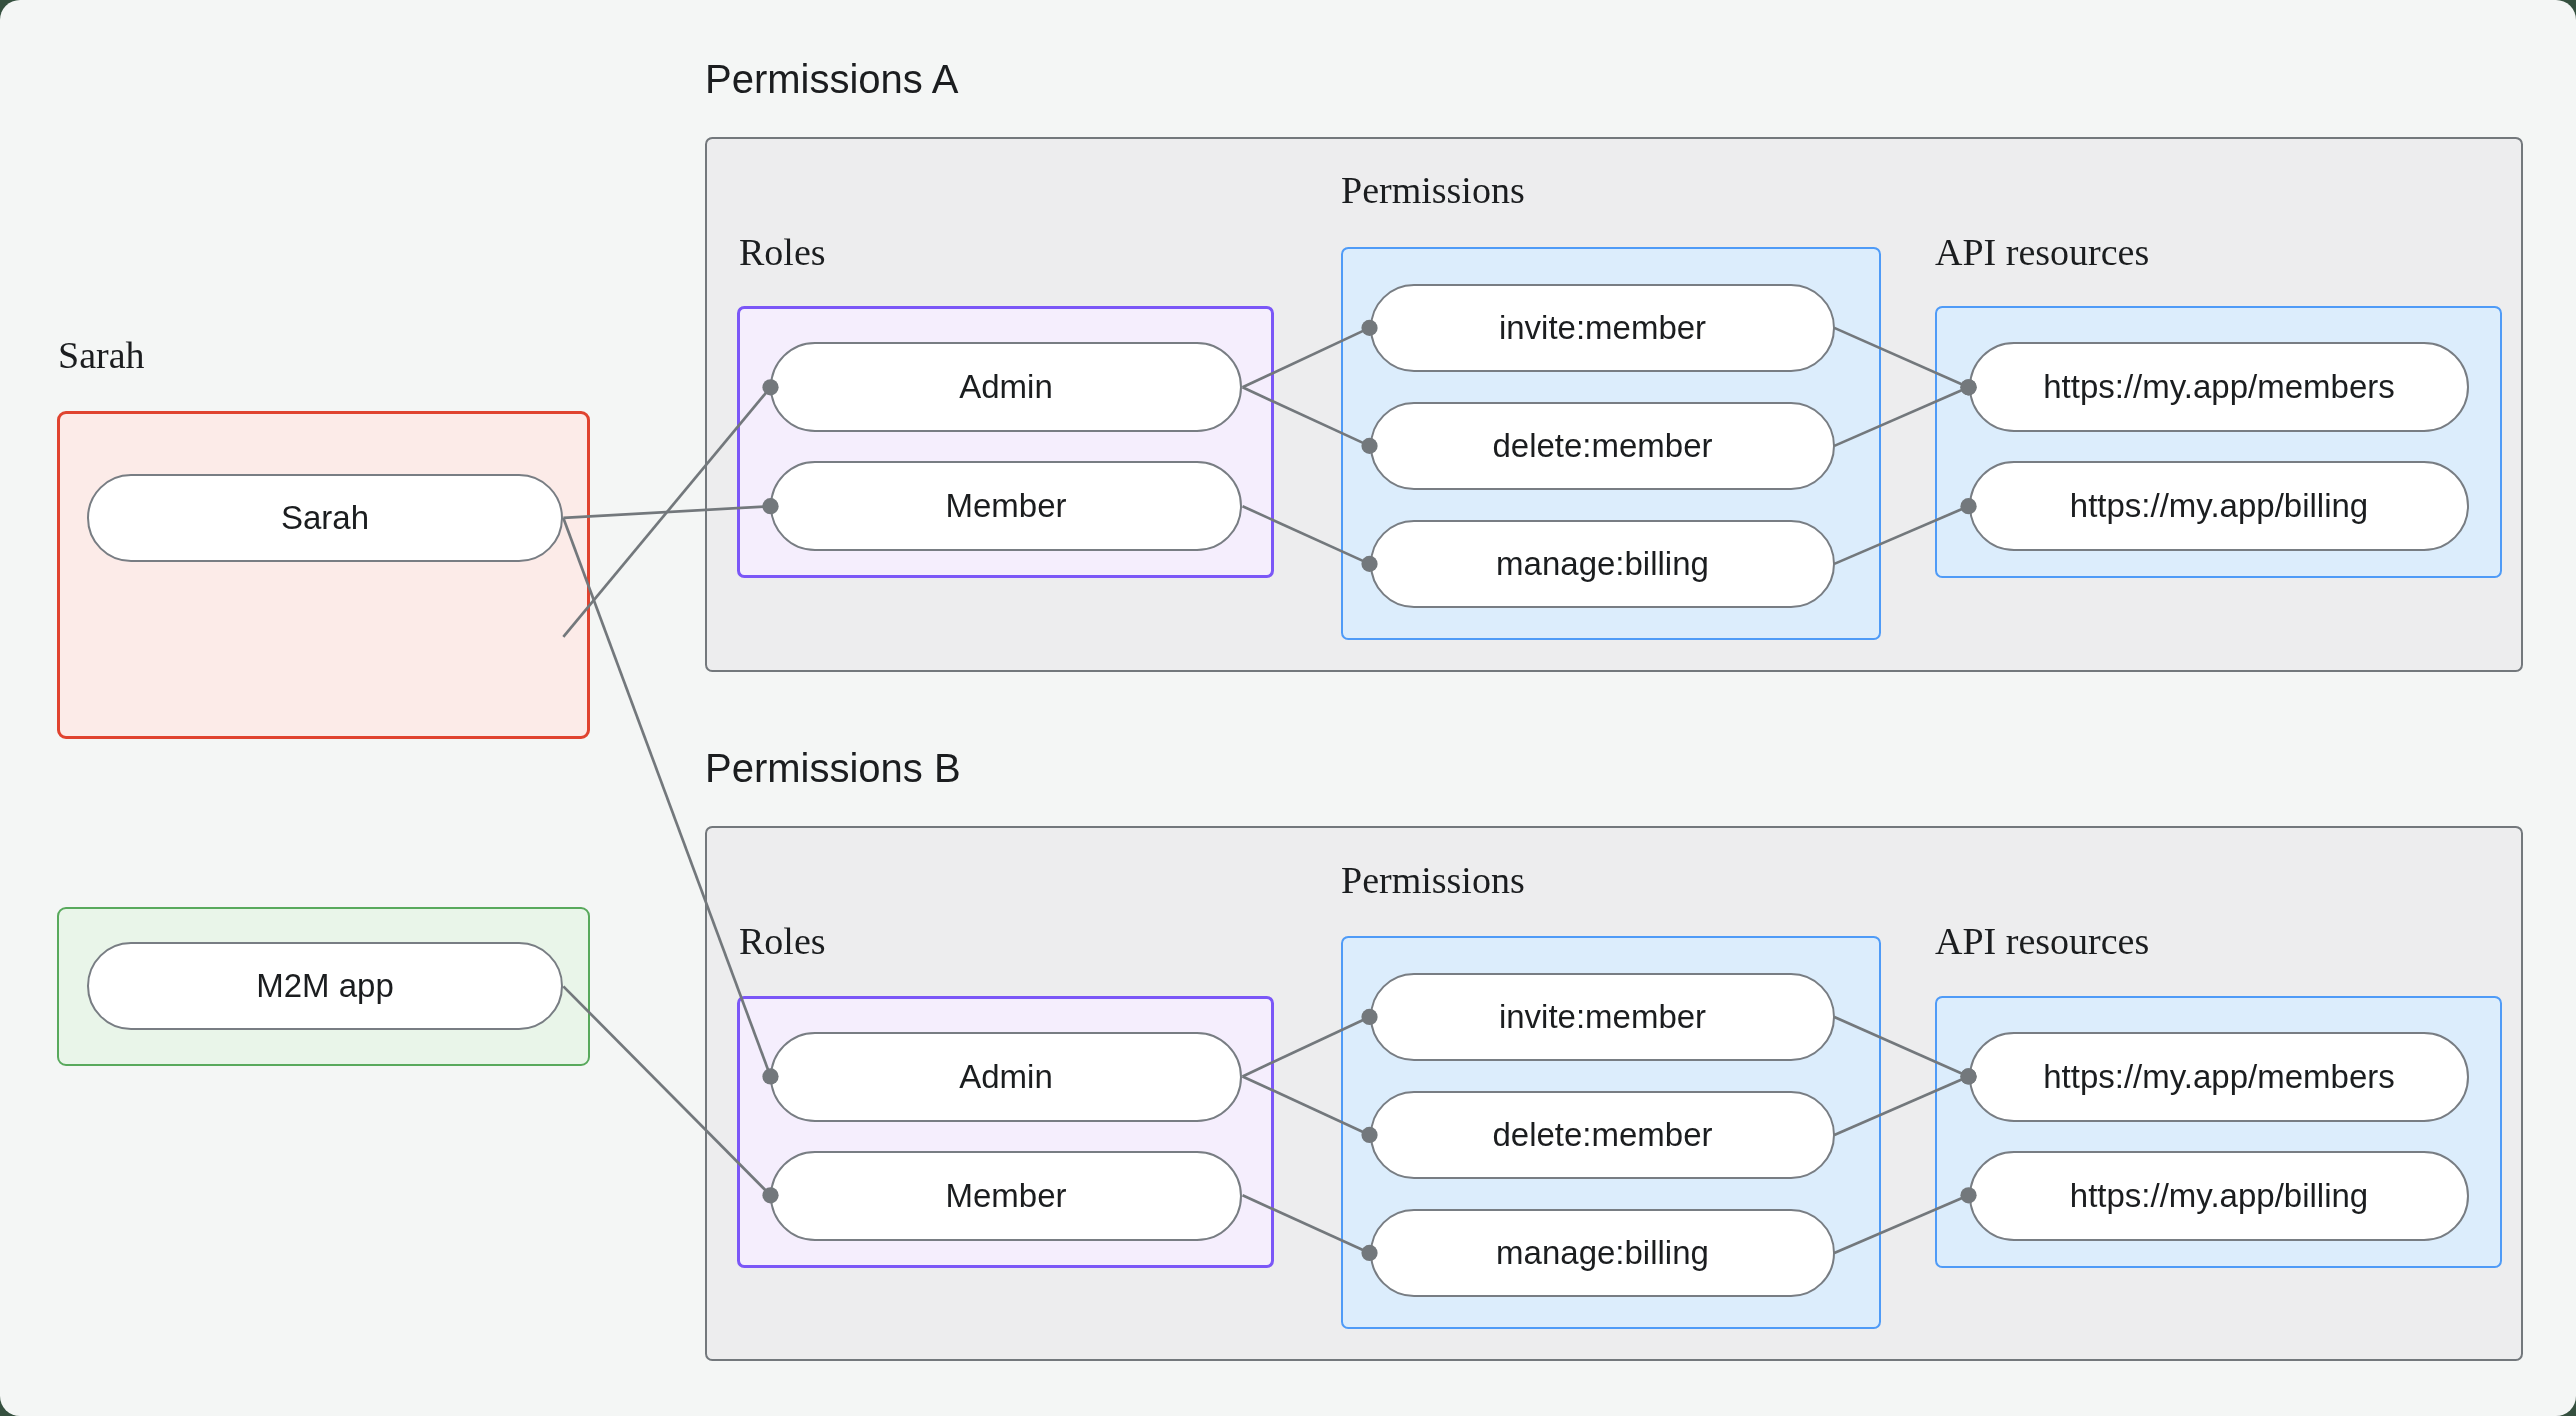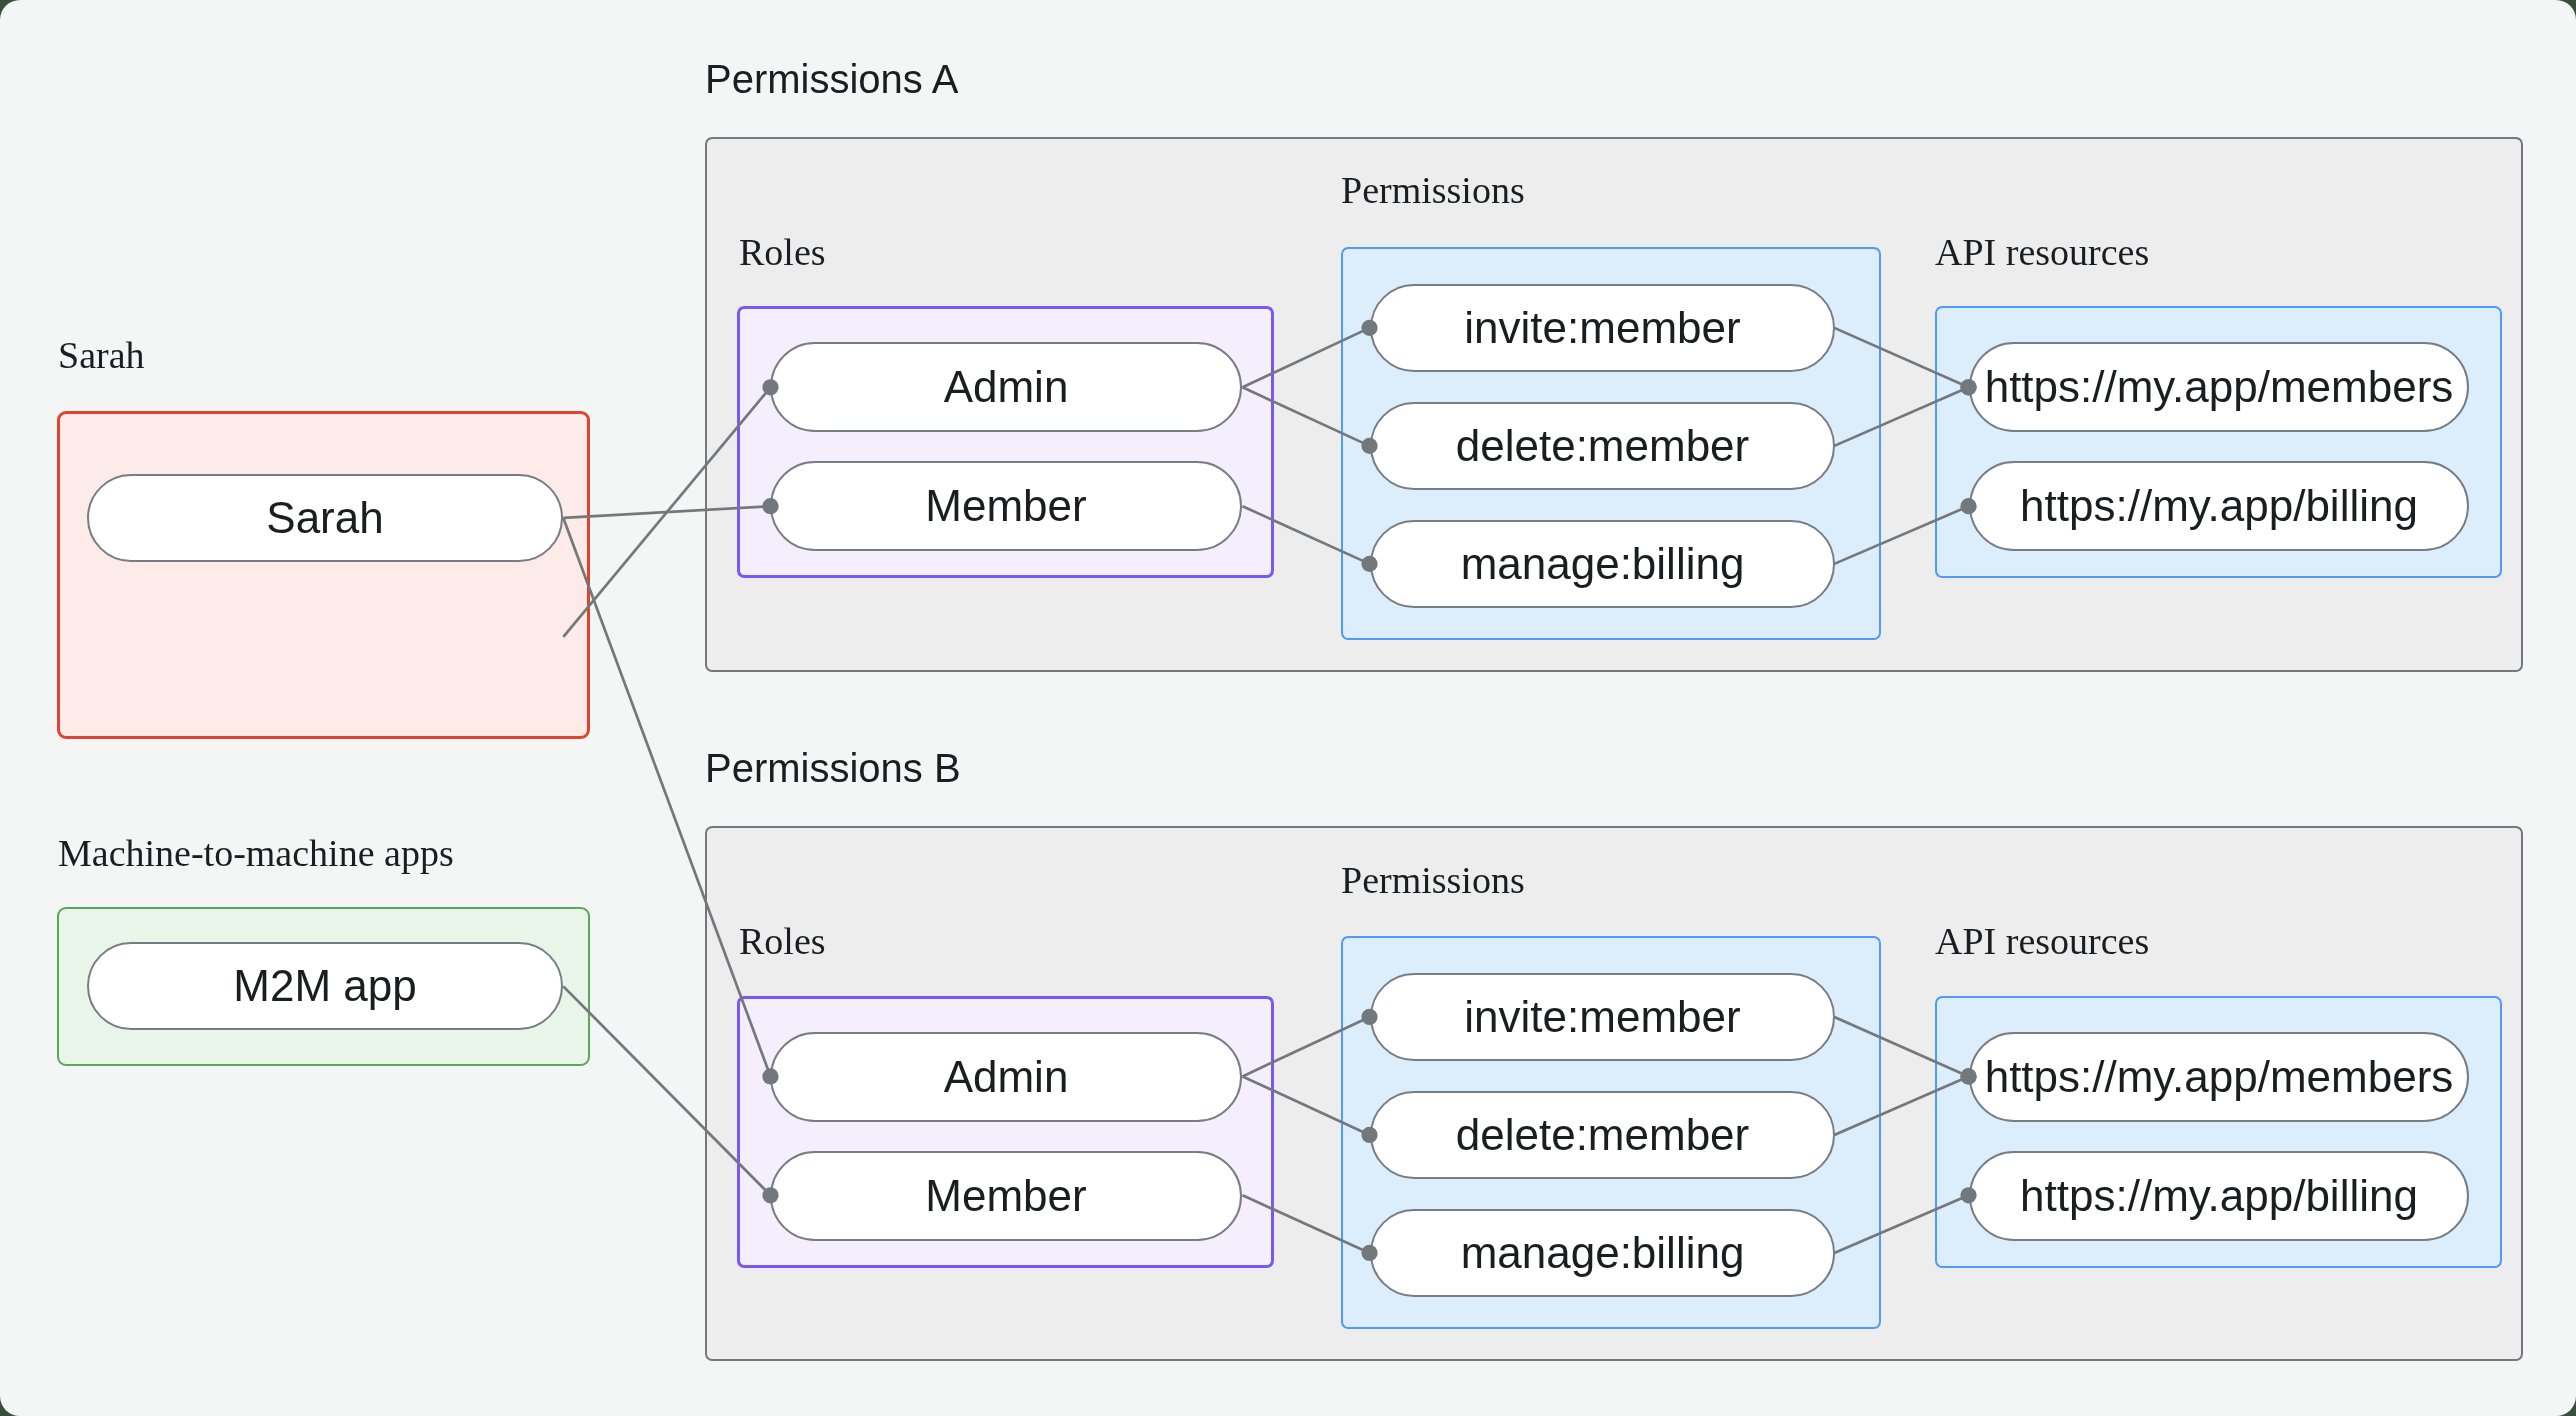--- a/index.html
+++ b/index.html
@@ -32,39 +32,38 @@
        white-space:nowrap;}
   .gbox{position:absolute;box-sizing:border-box;border-radius:9px;}
   .users-box{background:var(--users-box-fill);border:3.6px solid var(--users-box-border);}
   .m2m-box{background:var(--m2m-box-fill);border:2.7px solid var(--m2m-box-border);}
   .org-box{background:var(--org-box-fill);border:2.7px solid var(--org-box-border);border-radius:7.2px;}
   .roles-box{background:var(--roles-box-fill);border:3.6px solid var(--roles-box-border);border-radius:7.2px;}
   .blue-box{background:var(--blue-box-fill);border:2.7px solid var(--blue-box-border);border-radius:7.2px;}
   .pill{position:absolute;box-sizing:border-box;background:var(--pill-fill);
         border:2.7px solid var(--pill-border);border-radius:900px;
         display:flex;align-items:center;justify-content:center;
-        color:var(--text-color);font-size:44px;white-space:nowrap;}
+        color:var(--text-color);font-size:33px;white-space:nowrap;}
   #wires{position:absolute;left:0;top:0;width:2576px;height:1416px;
          pointer-events:none;z-index:10;}
   #wires line{stroke:var(--line-color);stroke-width:3;}
   #wires circle{fill:var(--dot-color);}
 </style>
 </head>
 <body>
 
 <div id="stage">
 
   <div class="lbl" style="left:58px;top:333px">Sarah</div>
 
   <div class="gbox users-box" style="left:57px;top:411px;width:533px;height:328px"></div>
 
   <div class="pill" style="left:87px;top:474px;width:476px;height:88px">Sarah</div>
 
 
-  <div class="lbl" style="left:58px;top:831px">Machine-to-machine apps</div>
 
   <div class="gbox m2m-box" style="left:57px;top:907px;width:533px;height:159px"></div>
 
   <div class="pill" style="left:87px;top:942px;width:476px;height:88px">M2M app</div>
 
   <div class="title" style="left:705px;top:56px">Permissions A</div>
 
   <div class="gbox org-box" style="left:705px;top:137px;width:1818px;height:535px"></div>
 
   <div class="lbl" style="left:739px;top:230px">Roles</div>

